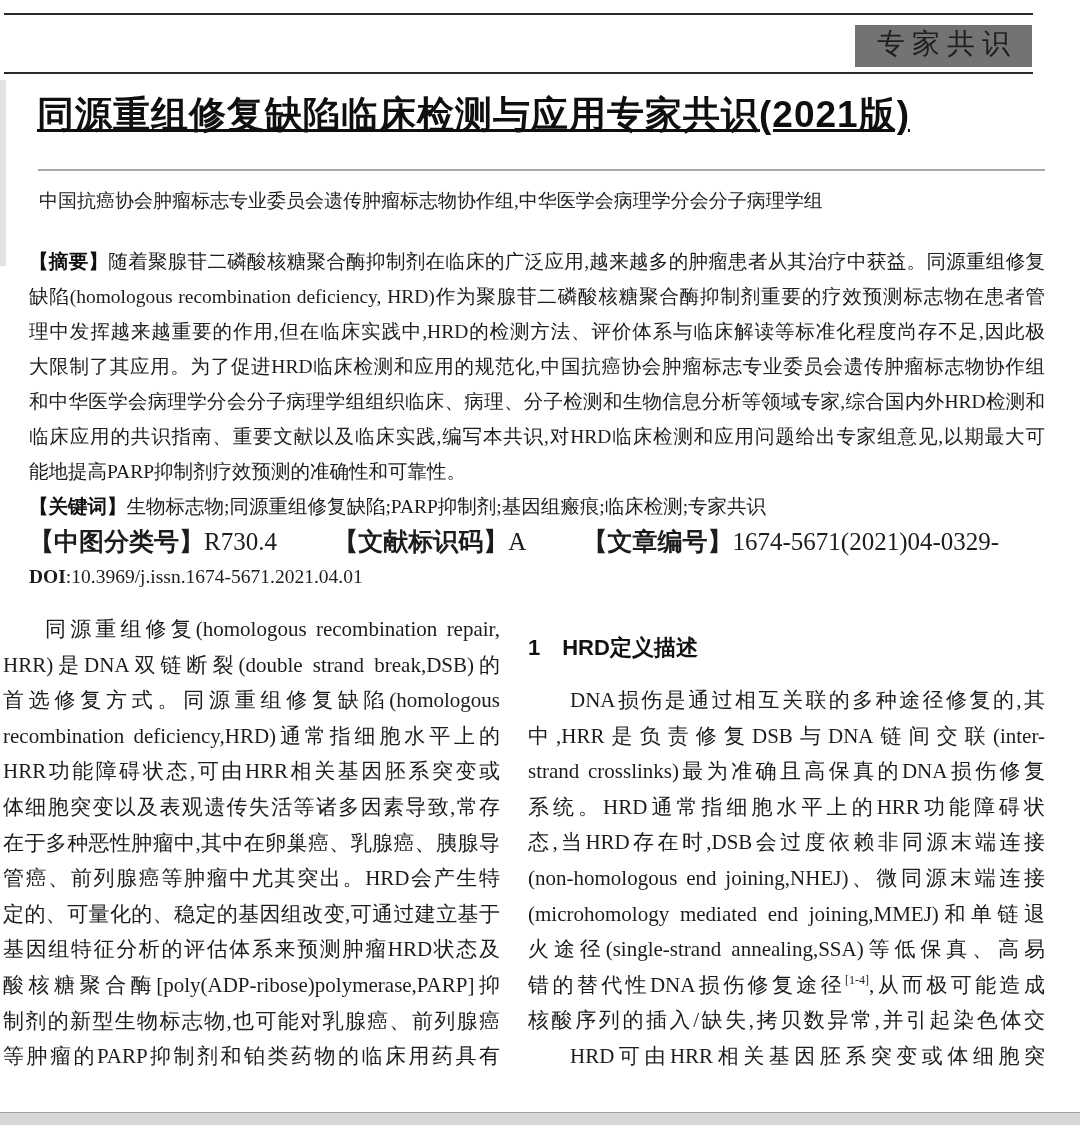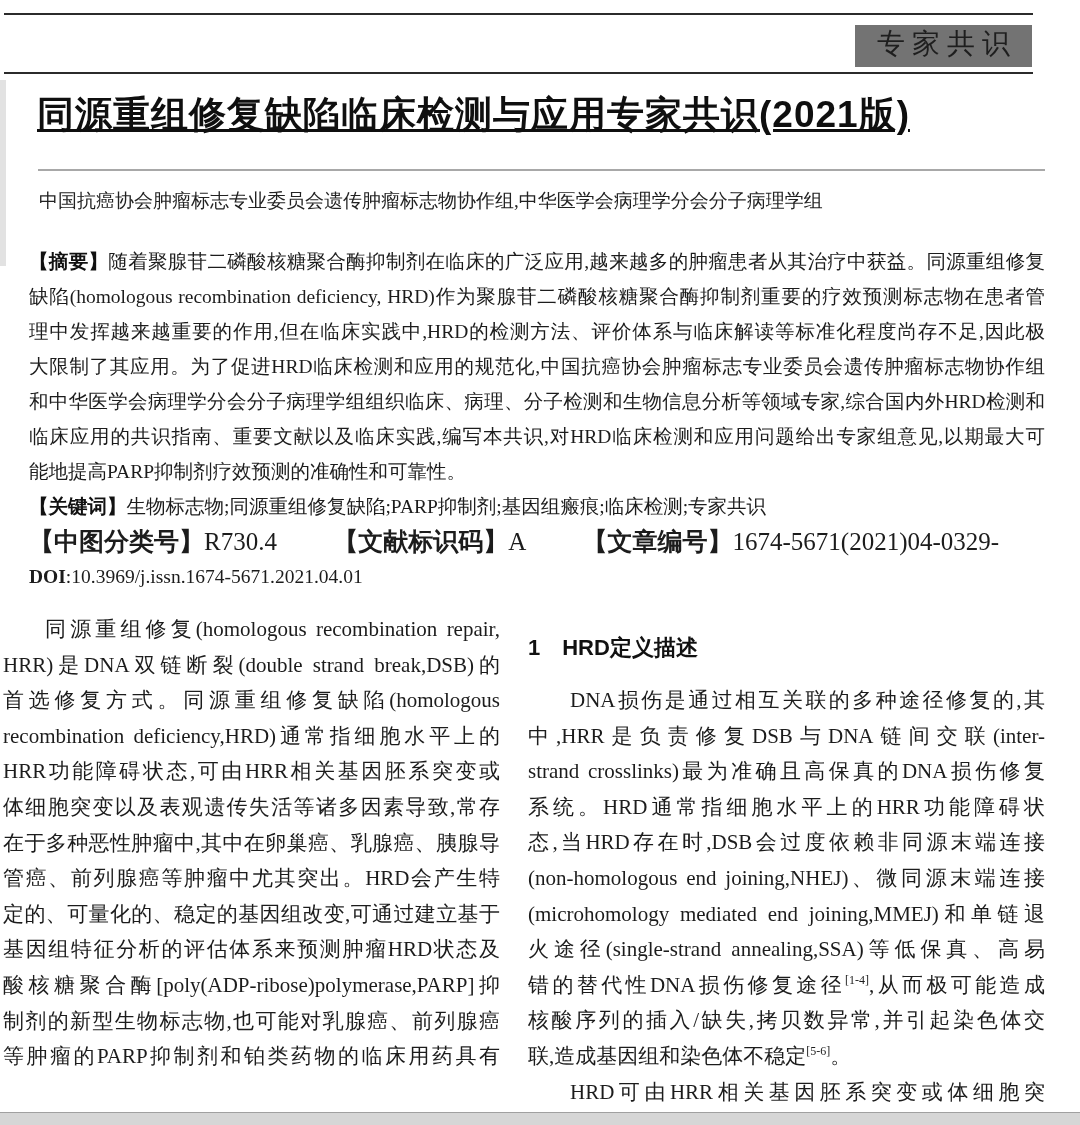--- a/index.html
+++ b/index.html
@@ -122,19 +122,18 @@
         <div class="bl indent">DNA损伤是通过相互关联的多种途径修复的,其</div>
         <div class="bl">中,HRR是负责修复DSB与DNA链间交联(inter-</div>
         <div class="bl">strand crosslinks)最为准确且高保真的DNA损伤修复</div>
         <div class="bl">系统。HRD通常指细胞水平上的HRR功能障碍状</div>
         <div class="bl">态,当HRD存在时,DSB会过度依赖非同源末端连接</div>
         <div class="bl">(non-homologous end joining,NHEJ)、微同源末端连接</div>
         <div class="bl">(microhomology mediated end joining,MMEJ)和单链退</div>
         <div class="bl">火途径(single-strand annealing,SSA)等低保真、高易</div>
         <div class="bl">错的替代性DNA损伤修复途径<sup>[1-4]</sup>,从而极可能造成</div>
         <div class="bl">核酸序列的插入/缺失,拷贝数异常,并引起染色体交</div>
-        <div class="bl last">联,造成基因组和染色体不稳定<sup>[5-6]</sup>。</div>
         <div class="bl indent">HRD可由HRR相关基因胚系突变或体细胞突</div>
       </div>
   </div>
 </div>
 
 <div class="footer-strip"></div>
 
 </body></html>

